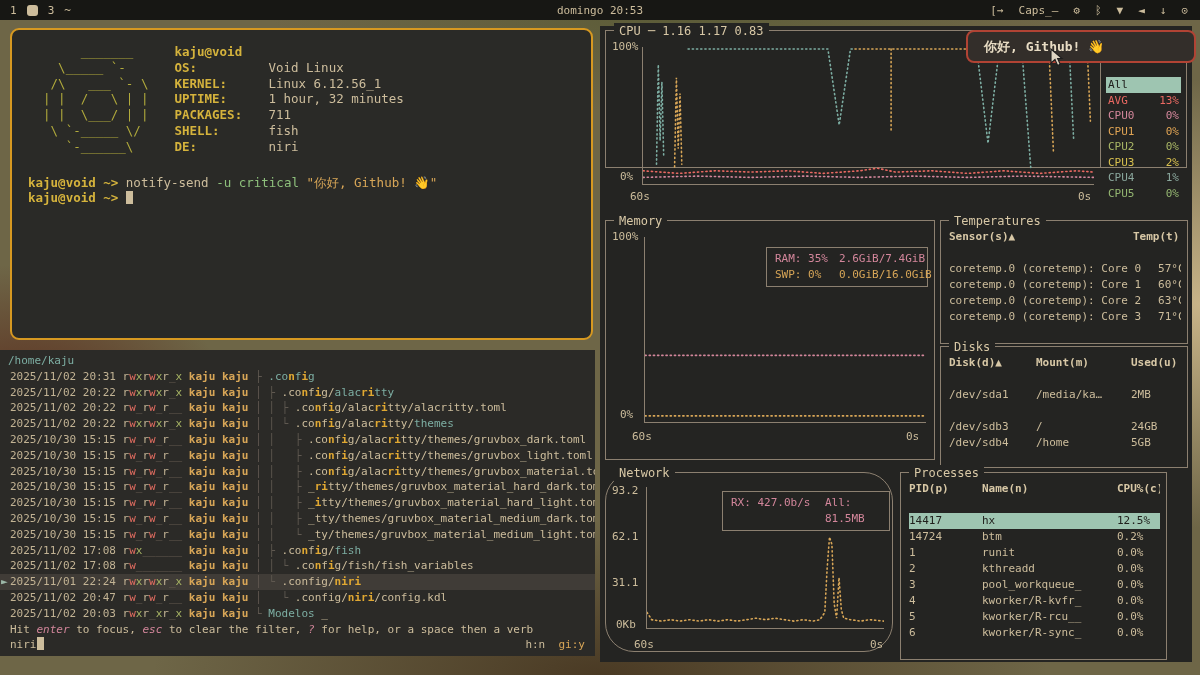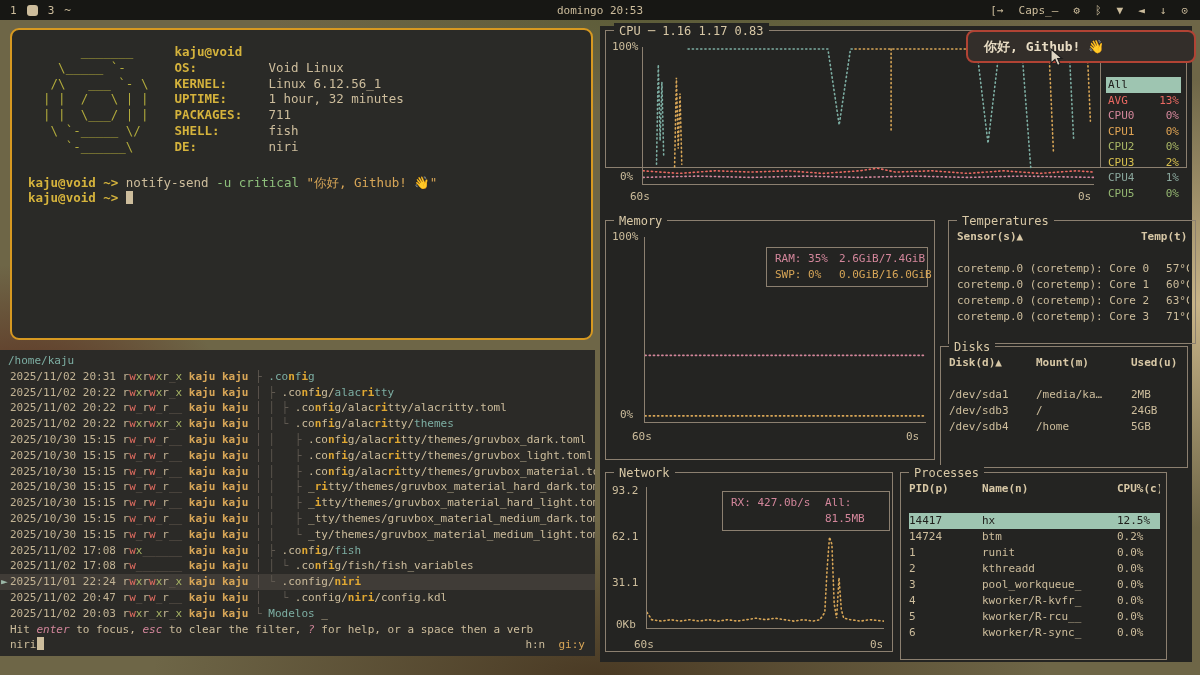--- a/index.html
+++ b/index.html
@@ -65,23 +65,23 @@
   .panel { position:absolute; border:1px solid #8c8070; }
   .ptitle { position:absolute; top:-8px; left:8px; background:#242422; padding:0 5px;
             color:#d8c8a6; font-size:12px; }
   .ylab { position:absolute; color:#cdbd9c; }
   .xlab { position:absolute; color:#cdbd9c; }
   .chart { position:absolute; border-left:1px solid #8c8070; border-bottom:1px solid #8c8070; }
   .chart svg { display:block; }
 
   .p-cpu  { left:5px; top:4px;   width:582px; height:138px; }
   .p-mem  { left:5px; top:194px; width:330px; height:240px; }
-  .p-temp { left:340px; top:194px; width:248px; height:124px;margin-left:8px; }
+  .p-temp { left:340px; top:194px; width:248px; height:124px; }
   .p-disk { left:340px; top:320px; width:248px; height:122px; }
-  .p-net  { left:5px; top:446px; width:288px; height:180px; }
+  .p-net  { left:5px; top:446px; width:288px; height:180px;border-radius:29px; }
   .p-proc { left:300px; top:446px; width:267px; height:188px; }
 
   .cpu-chart { left:36px; top:16px; width:452px; height:138px; }
   .cpu-legend { position:absolute; right:0; top:0; bottom:0; width:86px;
                 border-left:1px solid #8c8070; padding:46px 5px 0 5px; }
   .cl-row { display:flex; justify-content:space-between; line-height:15.5px; padding:0 2px; }
   .cl-row.sel { background:#9ec5b1; color:#20211d !important; }
   .cl-row.sel span { color:#20211d !important; }
 
   .mem-chart { left:38px; top:16px; width:282px; height:186px; }
@@ -280,21 +280,21 @@
         <div class="trow" style="grid-template-columns: 1fr 48px;"><span>coretemp.0 (coretemp): Core 3</span><span>71°C</span></div>
       </div>
   </div>
 
   <div class="panel p-disk">
     <span class="ptitle">Disks</span>
     <div class="ttable" id="disks-table">
         <div class="trow thead" style="grid-template-columns: 70px 78px 48px 1fr;"><span>Disk(d)▲</span><span>Mount(m)</span><span>Used(u)</span><span>Free(n)</span></div>
         <div class="tspacer"></div>
         <div class="trow" style="grid-template-columns: 70px 78px 48px 1fr;"><span>/dev/sda1</span><span>/media/ka…</span><span>2MB</span><span>298GB</span></div>
-        <div class="trow" style="grid-template-columns: 70px 78px 48px 1fr;"><span>/dev/sdb3</span><span>/</span><span>24GB</span><span>36GB</span></div>
+        <div class="trow" style="grid-template-columns: 70px 78px 48px 1fr; margin-top: 16px;"><span>/dev/sdb3</span><span>/</span><span>24GB</span><span>36GB</span></div>
         <div class="trow" style="grid-template-columns: 70px 78px 48px 1fr;"><span>/dev/sdb4</span><span>/home</span><span>5GB</span><span>396GB</span></div>
       </div>
   </div>
 
   <div class="panel p-net">
     <span class="ptitle">Network</span>
     <span class="ylab" style="left:6px; top:10px;">93.2</span>
     <span class="ylab" style="left:6px; top:56px;">62.1</span>
     <span class="ylab" style="left:6px; top:102px;">31.1</span>
     <span class="ylab" style="left:10px; top:144px;">0Kb</span>

